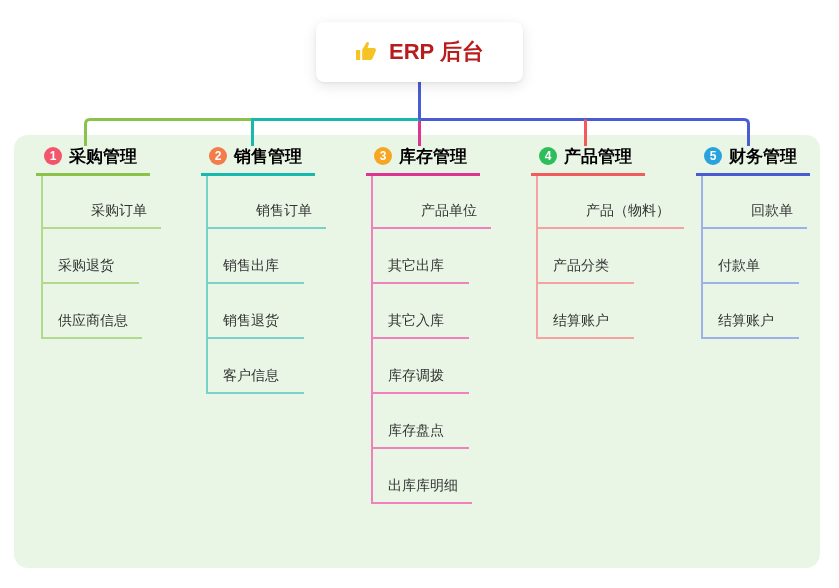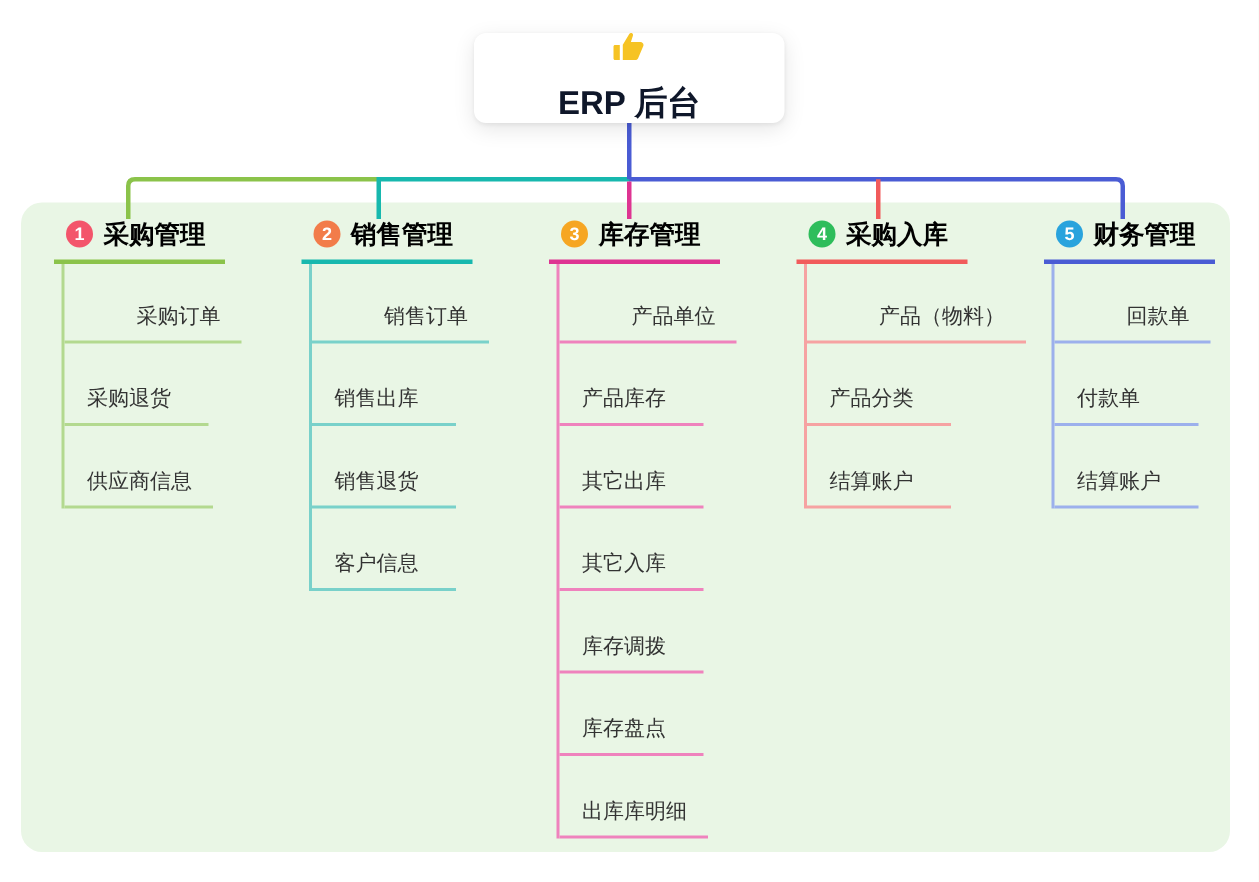--- a/index.html
+++ b/index.html
@@ -23,21 +23,21 @@
   .s2 { stroke: var(--b2-main, #de3492); }
   .s3 { stroke: var(--b3-main, #f15b5b); }
   .s4 { stroke: var(--b4-main, #4a5cd4); }
 
   
   .root-node {
     position: absolute; left: 316px; top: 22px; width: 207px; height: 60px;
     background: #ffffff; border-radius: 8px; z-index: 3;
     box-shadow: 0 4px 14px rgba(0,0,0,0.10), 0 1px 3px rgba(0,0,0,0.06);
     display: flex; align-items: center; justify-content: center; gap: 10px;
-    font-size: 22px; font-weight: 600; color: #0f172a; flex-direction: column;
+    font-size: 22px; font-weight: 600; color: #b91c1c;
   }
   .thumb svg { width: 24px; height: 24px; display: block; }
 
   
   .branch { position: absolute; top: 146px; z-index: 3; }
   .b0 { left: 36px;  --main: var(--b0-main); --child: var(--b0-child); --badge: var(--b0-badge); }
   .b1 { left: 201px; --main: var(--b1-main); --child: var(--b1-child); --badge: var(--b1-badge); }
   .b2 { left: 366px; --main: var(--b2-main); --child: var(--b2-child); --badge: var(--b2-badge); }
   .b3 { left: 531px; --main: var(--b3-main); --child: var(--b3-child); --badge: var(--b3-badge); }
   .b4 { left: 696px; --main: var(--b4-main); --child: var(--b4-child); --badge: var(--b4-badge); }
@@ -135,44 +135,41 @@
   <div class="branch b2">
     <div class="branch-header">
       <span class="badge">3</span>
       <span class="branch-title">库存管理</span>
     </div>
     <div class="branch-items">
       <div class="item">
           <span>产品单位</span>
         </div>
       <div class="item">
-          <span>产品库存</span>
-        </div>
-      <div class="item">
           <span>其它出库</span>
         </div>
       <div class="item">
           <span>其它入库</span>
         </div>
       <div class="item">
           <span>库存调拨</span>
         </div>
       <div class="item">
           <span>库存盘点</span>
         </div>
       <div class="item">
           <span>出库库明细</span>
         </div>
     </div>
   </div>
 
   <div class="branch b3">
     <div class="branch-header">
       <span class="badge">4</span>
-      <span class="branch-title">采购入库</span>
+      <span class="branch-title">产品管理</span>
     </div>
     <div class="branch-items">
       <div class="item">
           <span>产品（物料）</span>
         </div>
       <div class="item">
           <span>产品分类</span>
         </div>
       <div class="item">
           <span>结算账户</span>

